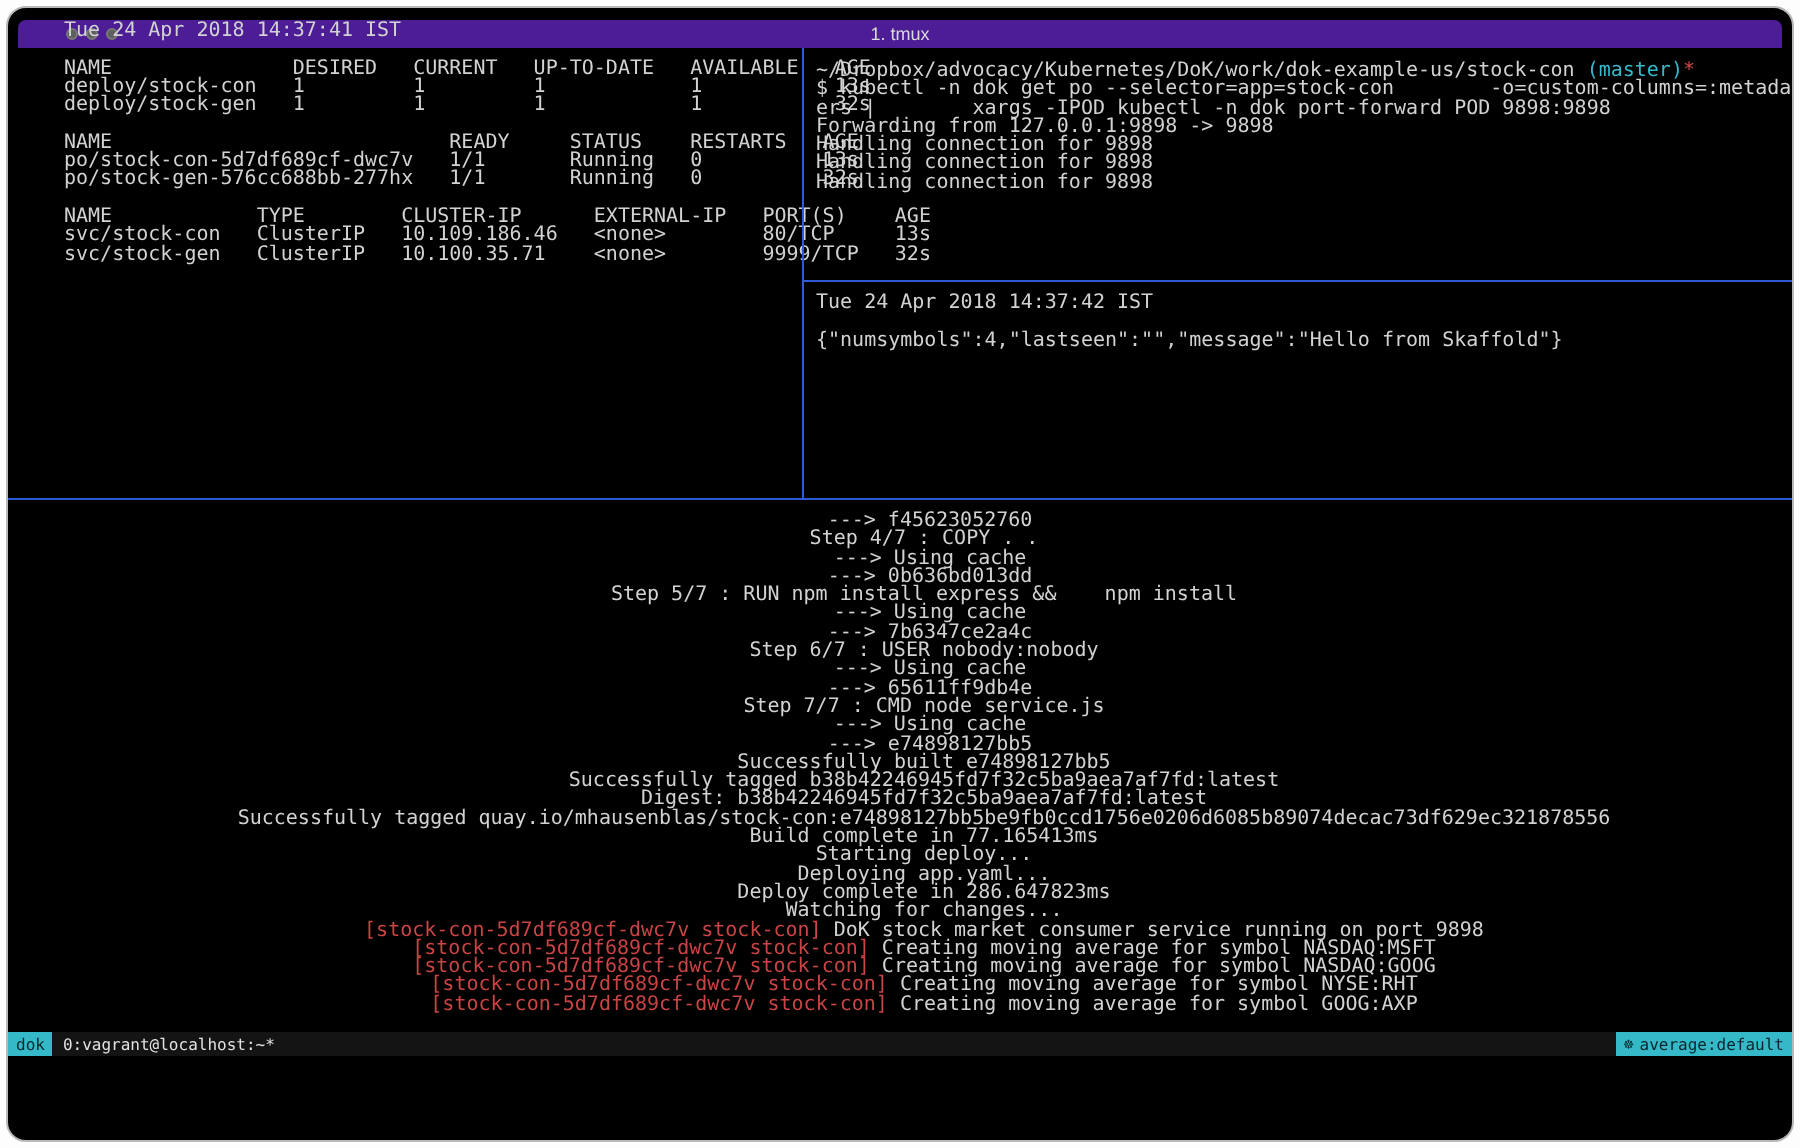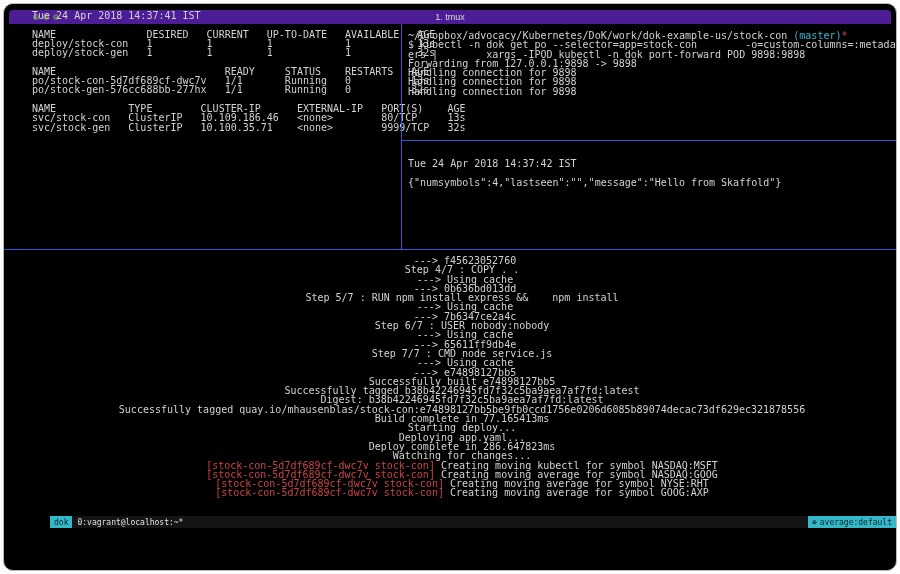--- a/index.html
+++ b/index.html
@@ -23,39 +23,39 @@
   .wtitle {
     position:absolute; left:0; right:0; text-align:center;
     color:#dcdcdc; font-size:9px; font-family:"Liberation Sans", sans-serif;
   }
 
   .pane { position:absolute; color:#d2d2d2; }
   pre, .line, .logline { font-family:inherit; font-size:10px; line-height:9.3px; white-space:pre; color:#d2d2d2; }
 
   .pane-tl     { left:0;   top:20;  width:397px; height:225px; padding:7px 4px 0 28px; }
   .pane-tr     { left:398px; top:20px;  right:0; height:116px; padding:7px 21px 0 6px; }
-  .pane-rl     { left:398px; top:137px; right:0; height:108px; padding:6px 4px 0 6px;margin-top:12px; }
+  .pane-rl     { left:398px; top:137px; right:0; height:108px; padding:6px 4px 0 6px; }
   .pane-bottom { left:0;   top:246px; right:0;  height:266px;  padding:6px 4px 0 28px;text-align:center; }
   .pane-tl, .pane-tr, .pane-rl, .pane-bottom { position:absolute; }
 
   .vdivider { position:absolute; left:397px; top:20px; width:1px; height:225px; background:var(--divider,#2d5bd8); }
   .hdivider { position:absolute; height:1px; background:var(--divider,#2d5bd8); }
   .hdiv-right { left:397px; right:0; top:136px; }
   .hdiv-full  { left:0; right:0; top:245px; }
 
   .branch { color:var(--branch_cyan,#35b9c9); }
   .dirty  { color:var(--dirty_red,#d04a4a); }
   .logline .prefix { color:var(--log_prefix_red,#c94444); }
 
   .blankline { height:9.3px; }
 
   .statusbar {
     position:absolute; left:0; right:0; top:512px; height:12px;
     background:#141414; display:flex; align-items:stretch;
-    font-size:8px; color:#d8d8d8;margin-left:46px;
+    font-size:8px; color:#d8d8d8;
   }
   .seg { display:flex; align-items:center; }
   .seg-cyan { background:var(--accent_cyan,#35b9c9); color:#06262b; padding:0 4px; }
   .seg-win  { padding:0 5px; color:#e2e2e2; }
   .spacer { flex:1; }
   .kube-icon { margin-right:3px; }
 </style>
 </head>
 <body>
 
@@ -125,21 +125,22 @@
  ---&gt; e74898127bb5
 Successfully built e74898127bb5
 Successfully tagged b38b42246945fd7f32c5ba9aea7af7fd:latest
 Digest: b38b42246945fd7f32c5ba9aea7af7fd:latest
 Successfully tagged quay.io/mhausenblas/stock-con:e74898127bb5be9fb0ccd1756e0206d6085b89074decac73df629ec321878556
 Build complete in 77.165413ms
 Starting deploy...
 Deploying app.yaml...
 Deploy complete in 286.647823ms
 Watching for changes...</pre>
-      <div class="logline"><span class="prefix">[stock-con-5d7df689cf-dwc7v stock-con]</span><span> Creating moving kubectl for symbol NASDAQ:MSFT</span></div>
+      <div class="logline"><span class="prefix">[stock-con-5d7df689cf-dwc7v stock-con]</span><span> DoK stock market consumer service running on port 9898</span></div>
+      <div class="logline"><span class="prefix">[stock-con-5d7df689cf-dwc7v stock-con]</span><span> Creating moving average for symbol NASDAQ:MSFT</span></div>
       <div class="logline"><span class="prefix">[stock-con-5d7df689cf-dwc7v stock-con]</span><span> Creating moving average for symbol NASDAQ:GOOG</span></div>
       <div class="logline"><span class="prefix">[stock-con-5d7df689cf-dwc7v stock-con]</span><span> Creating moving average for symbol NYSE:RHT</span></div>
       <div class="logline"><span class="prefix">[stock-con-5d7df689cf-dwc7v stock-con]</span><span> Creating moving average for symbol GOOG:AXP</span></div>
     </div>
 
     <div class="statusbar">
       <span class="seg seg-cyan">dok</span>
       <span class="seg seg-win">0:vagrant@localhost:~*</span>
       <span class="spacer"></span>
       <span class="seg seg-cyan">

